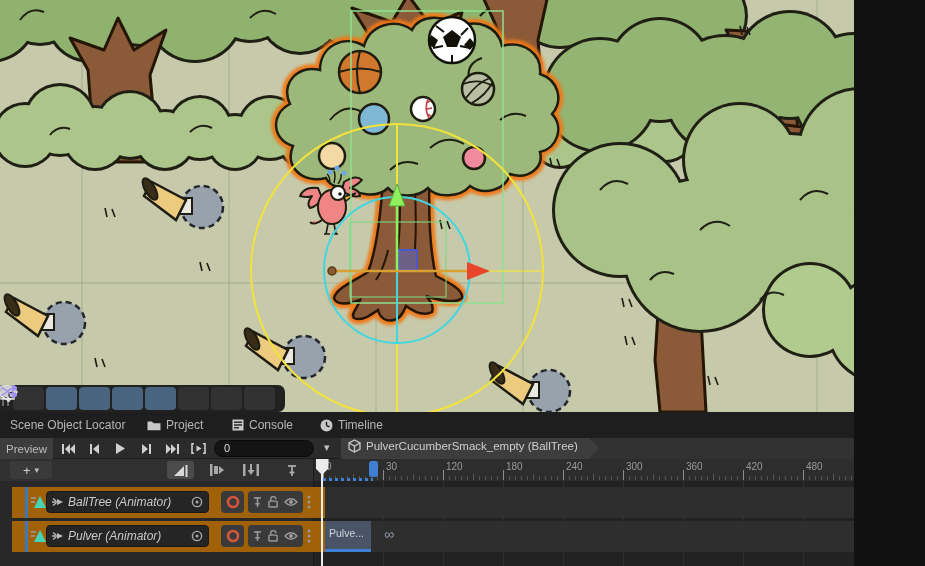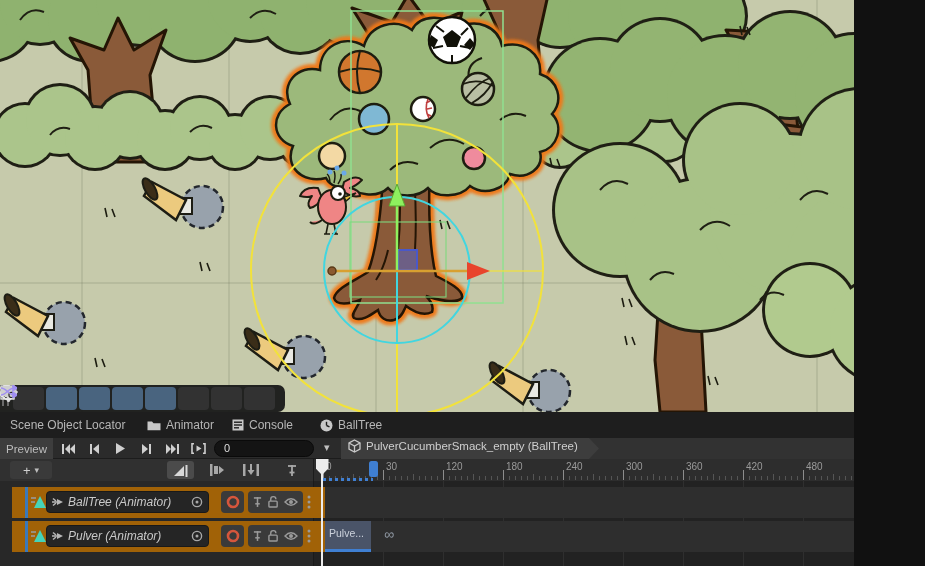--- a/index.html
+++ b/index.html
@@ -427,21 +427,21 @@
   <div class="tabbar">
     <div class="tab" style="left:10px">
       <span>Scene Object Locator</span>
     </div>
     <div class="tab" style="left:147px">
       <span class="ticon">
           <svg width="14" height="11" viewBox="0 0 14 11">
             <path d="M0.5,1.5 h4.5 l1.5,1.8 h7 v7 h-13 Z" fill="#c8c8c8"></path>
           </svg>
         </span>
-      <span>Animator</span>
+      <span>Project</span>
     </div>
     <div class="tab" style="left:232px">
       <span class="ticon">
           <svg width="12" height="12" viewBox="0 0 12 12">
             <rect x="0.5" y="0.5" width="11" height="11" fill="#c8c8c8"></rect>
             <g stroke="#1e1e1e" stroke-width="1.4">
               <line x1="2" y1="3.2" x2="10" y2="3.2"></line>
               <line x1="2" y1="6" x2="10" y2="6"></line>
               <line x1="2" y1="8.8" x2="7" y2="8.8"></line>
             </g>
@@ -452,21 +452,21 @@
     <div class="tab" style="left:320px">
       <span class="ticon">
           <svg width="13" height="13" viewBox="0 0 13 13">
             <circle cx="6.5" cy="6.5" r="6" fill="#c8c8c8"></circle>
             <g stroke="#1e1e1e" stroke-width="1.4">
               <line x1="6.5" y1="6.5" x2="6.5" y2="2.8"></line>
               <line x1="6.5" y1="6.5" x2="9.5" y2="7.8"></line>
             </g>
           </svg>
         </span>
-      <span>BallTree</span>
+      <span>Timeline</span>
     </div>
     <div class="tab" style="left:862px">
       <svg width="12" height="13" viewBox="0 0 12 13">
           <rect x="1" y="5.5" width="9" height="6.5" rx="1" fill="none" stroke="#b6b6b6" stroke-width="1.5"></rect>
           <path d="M3,5.5 V3.5 a2.8,2.8 0 0 1 5.6,0" fill="none" stroke="#b6b6b6" stroke-width="1.5"></path>
         </svg>
     </div>
     <div class="tab" style="left:893px">
       <svg width="4" height="14" viewBox="0 0 4 14">
           <g fill="#b6b6b6">

